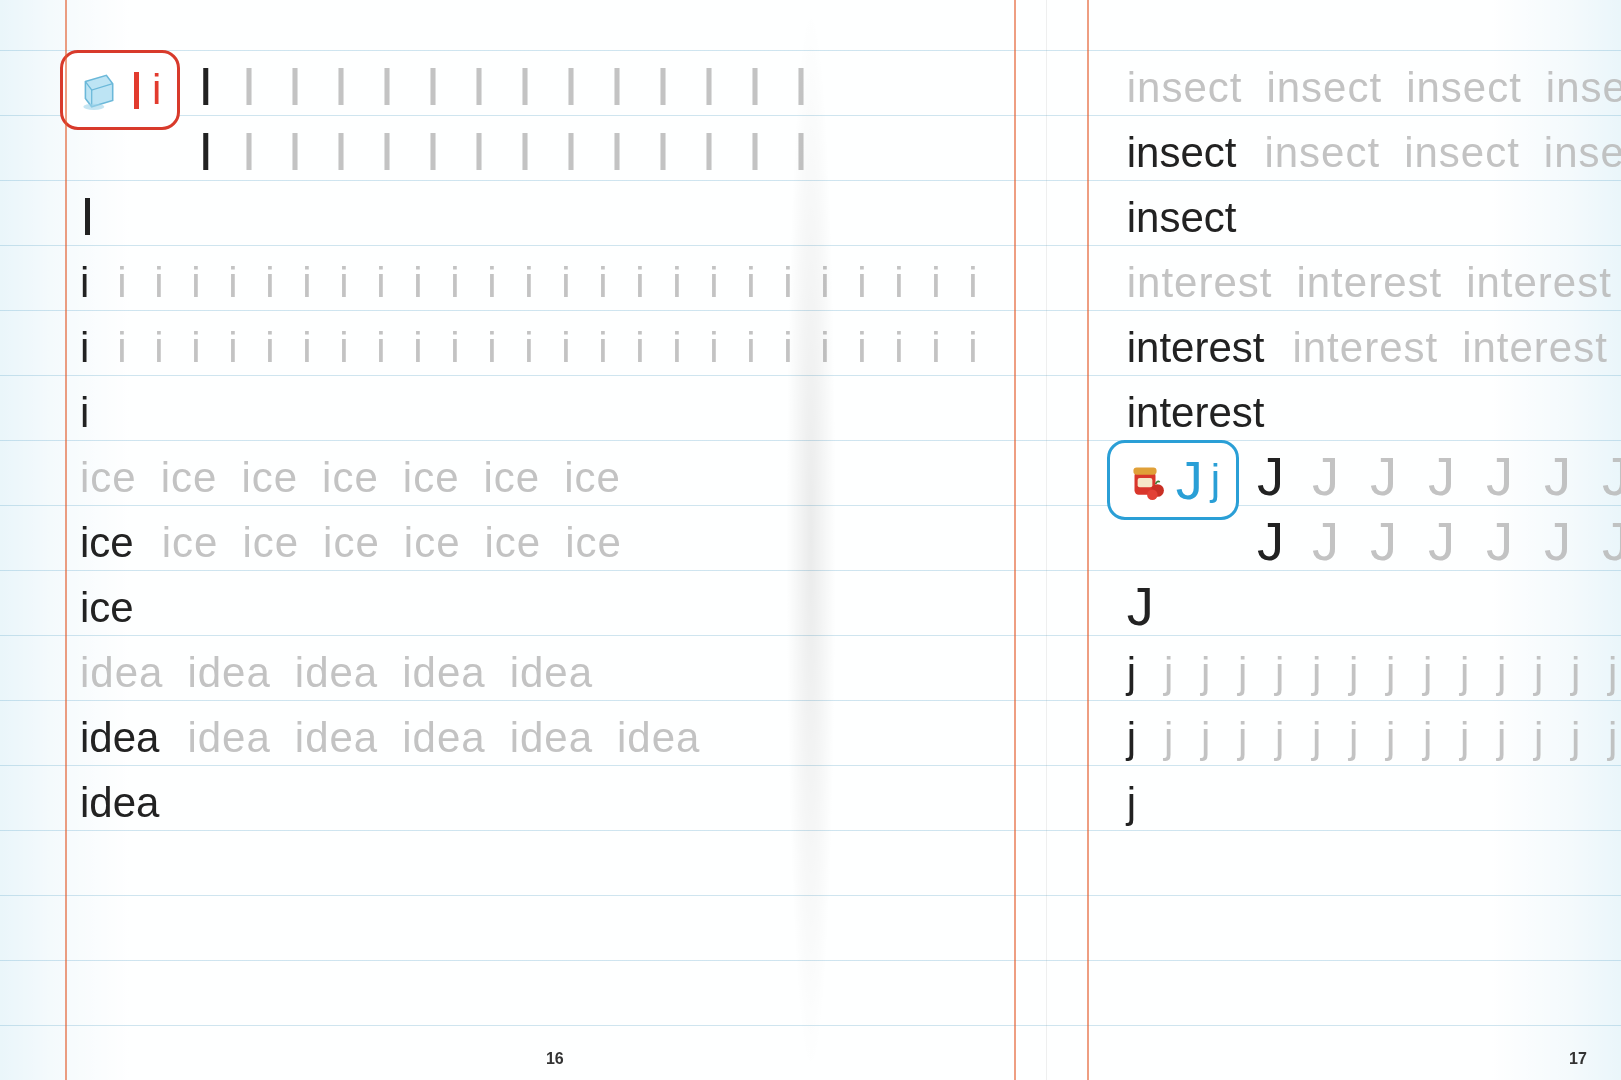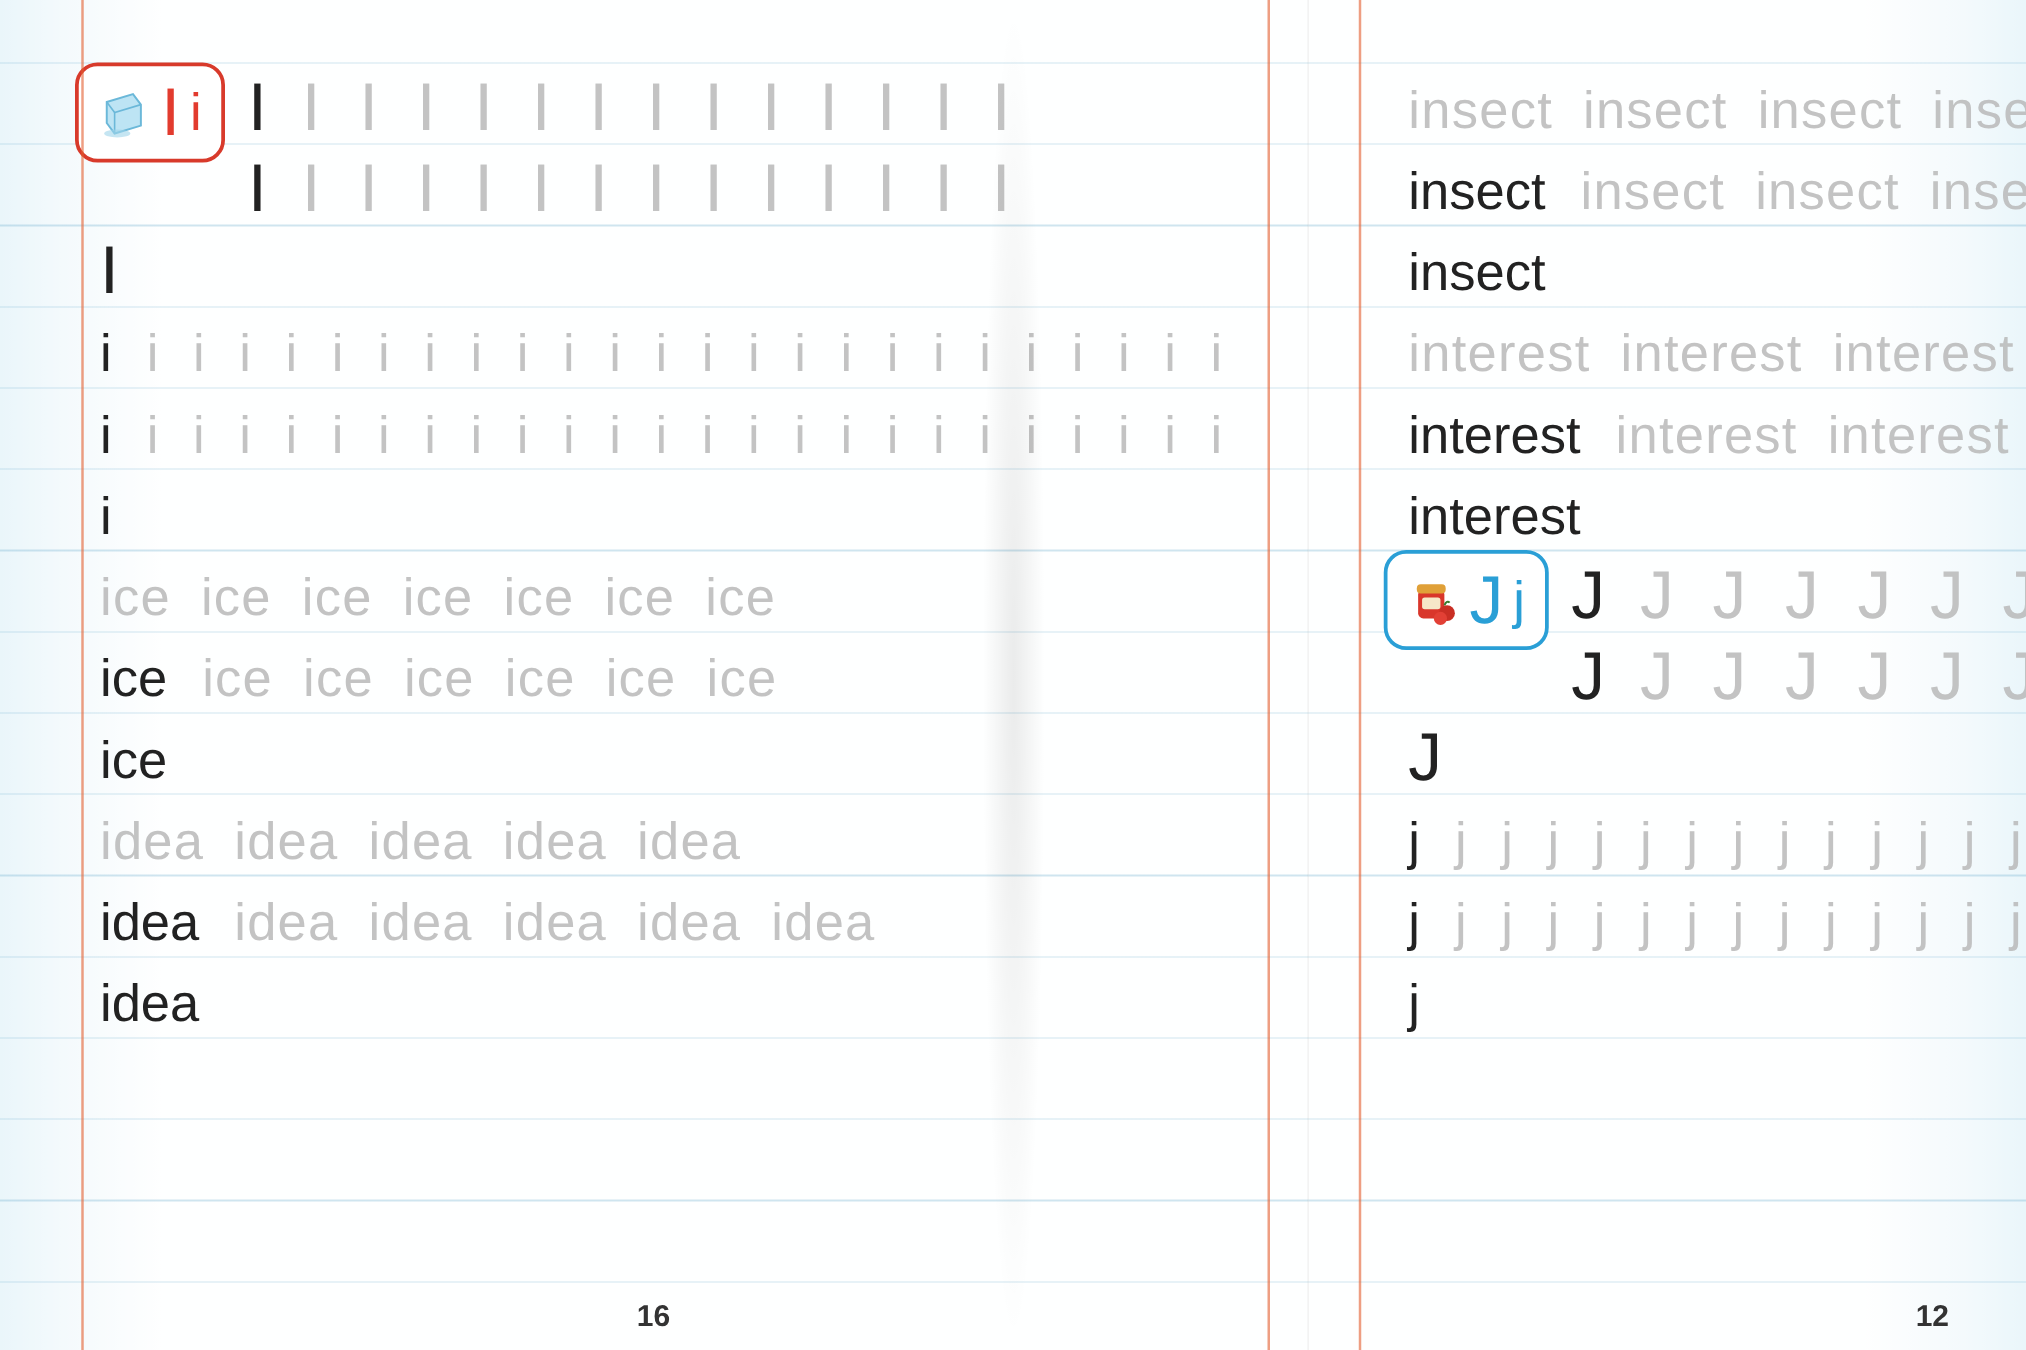--- a/index.html
+++ b/index.html
@@ -128,23 +128,24 @@
     padding-bottom: 6px;
     opacity: 0.85;
   }
   .trace.cap { font-size: 54px; padding-bottom: 2px; }
   .trace.tight { margin-right: 10px; letter-spacing: 8px; }
   .trace.word { letter-spacing: 1px; margin-right: 24px; }
 
   .pagenum {
     position: absolute;
     bottom: 12px;
-    font-size: 24px;
+    font-size: 16px;
     font-weight: bold;
     color: #333;
+    margin-left: 32px;
   }
   .page.left .pagenum { left: 50%; transform: translateX(-50%); }
   .page.right .pagenum { left: 50%; transform: translateX(-50%); }
 </style>
 </head>
 <body>
 
 <div class="spread">
 
   <div class="page left">
@@ -298,17 +299,17 @@
           <span class="trace tight">j j j j j j j j j j j j j j j j j j j j j</span>
         </div>
         <div class="row">
           <span class="solid ">j</span>
           <span class="trace tight">j j j j j j j j j j j j j j j j j j j j j</span>
         </div>
         <div class="row">
           <span class="solid ">j</span>
         </div>
       </div>
-    <div class="pagenum">12</div>
+    <div class="pagenum">17</div>
   </div>
 
   <div class="spine"></div>
 </div>
 
 </body></html>

